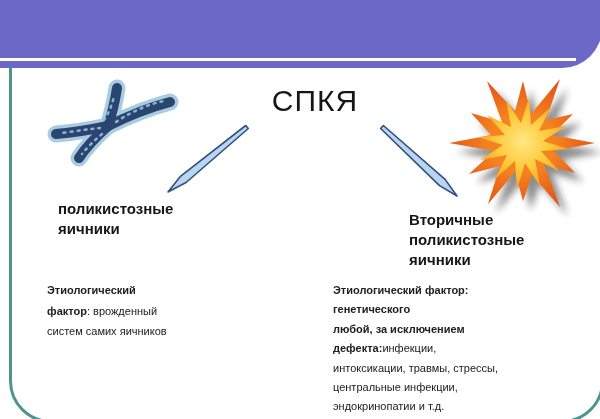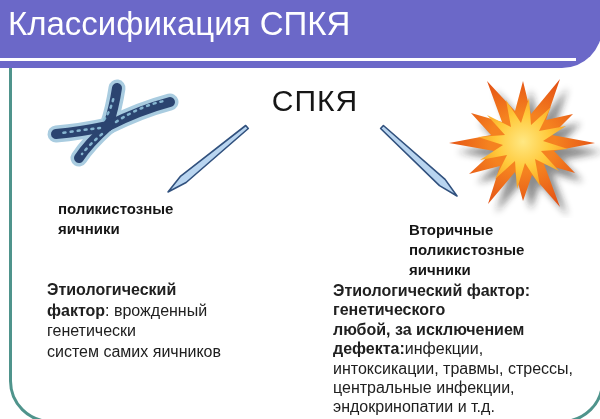--- a/index.html
+++ b/index.html
@@ -35,39 +35,38 @@
   .img{ position:absolute; }
   .chromosome{ left:40px; top:76px; }
   .starburst{ left:438px; top:68px; }
   .arrow-left{ left:158px; top:122px; }
   .arrow-right{ left:376px; top:122px; }
   .heading{
     position:absolute; font-size:15px; font-weight:bold; color:#161616;
     line-height:20px; white-space:nowrap;
   }
   .left-heading{ left:58px; top:199px; }
-  .right-heading{ left:409px; top:220px; }
+  .right-heading{ left:409px; top:210px; }
   .body-text{
-    position:absolute; font-size:16px; color:#202020; white-space:nowrap;
+    position:absolute; font-size:11px; color:#202020; white-space:nowrap;
   }
   .left-body{ left:47px; top:280px; line-height:20.5px; }
   .right-body{ left:333px; top:281px; line-height:19.4px; }
   .b{ font-weight:bold; }
 </style>
 </head>
 <body>
 
 <div class="slide">
 
   <div class="frame"></div>
 
   <div class="banner">
     <div class="underline"></div>
   </div>
-  <div class="title">Классификация СПКЯ</div>
 
   <svg class="img chromosome" width="140" height="95" viewBox="0 0 140 95">
     <g fill="none" stroke-linecap="round">
       <path d="M68 50 Q74 32 77 12" stroke="var(--chromosome_light,#A9CCE0)" stroke-width="17"></path>
       <path d="M68 50 Q100 34 130 26" stroke="var(--chromosome_light,#A9CCE0)" stroke-width="17"></path>
       <path d="M68 50 Q40 56 16 58" stroke="var(--chromosome_light,#A9CCE0)" stroke-width="17"></path>
       <path d="M68 50 Q48 68 39 82" stroke="var(--chromosome_light,#A9CCE0)" stroke-width="17"></path>
       <path d="M68 50 Q74 32 77 12" stroke="var(--chromosome_dark,#2B4470)" stroke-width="10"></path>
       <path d="M68 50 Q100 34 130 26" stroke="var(--chromosome_dark,#2B4470)" stroke-width="10"></path>
       <path d="M68 50 Q40 56 16 58" stroke="var(--chromosome_dark,#2B4470)" stroke-width="10"></path>
@@ -111,21 +110,20 @@
   </svg>
 
   <div class="heading left-heading">
     <div>поликистозные</div>
     <div>яичники</div>
   </div>
 
   <div class="body-text left-body">
     <div><span class="b">Этиологический</span><span></span></div>
     <div><span class="b">фактор</span><span>: врожденный</span></div>
-    <div><span class="b"></span><span>генетически</span></div>
     <div><span class="b"></span><span>систем самих яичников</span></div>
   </div>
 
   <div class="heading right-heading">
     <div>Вторичные</div>
     <div>поликистозные</div>
     <div>яичники</div>
   </div>
 
   <div class="body-text right-body">

